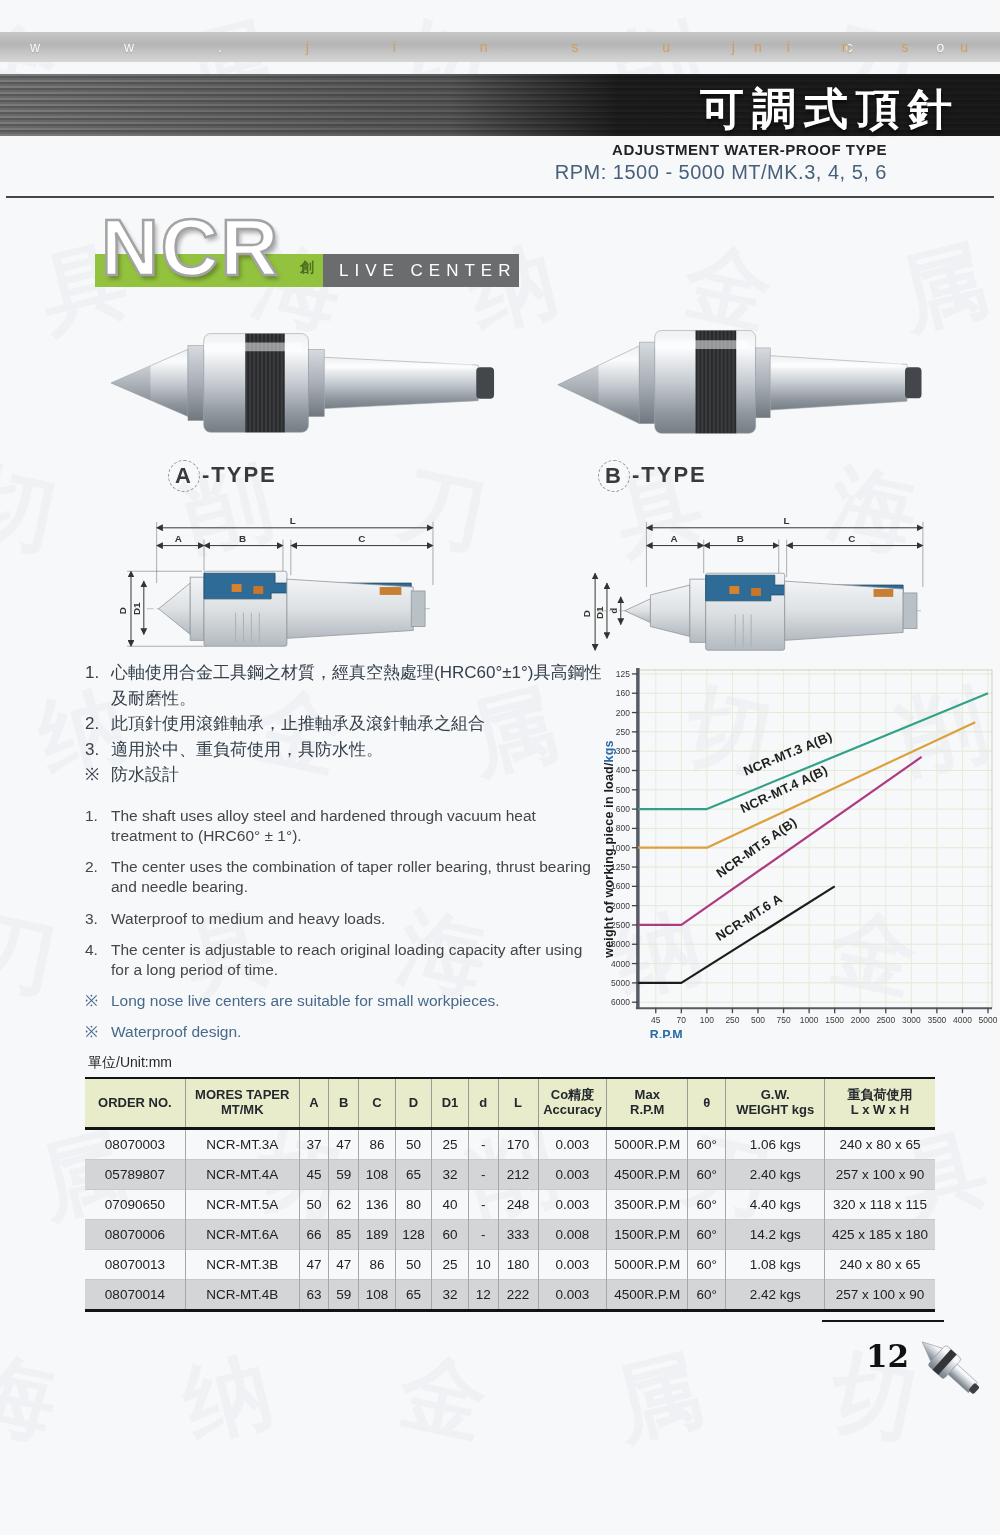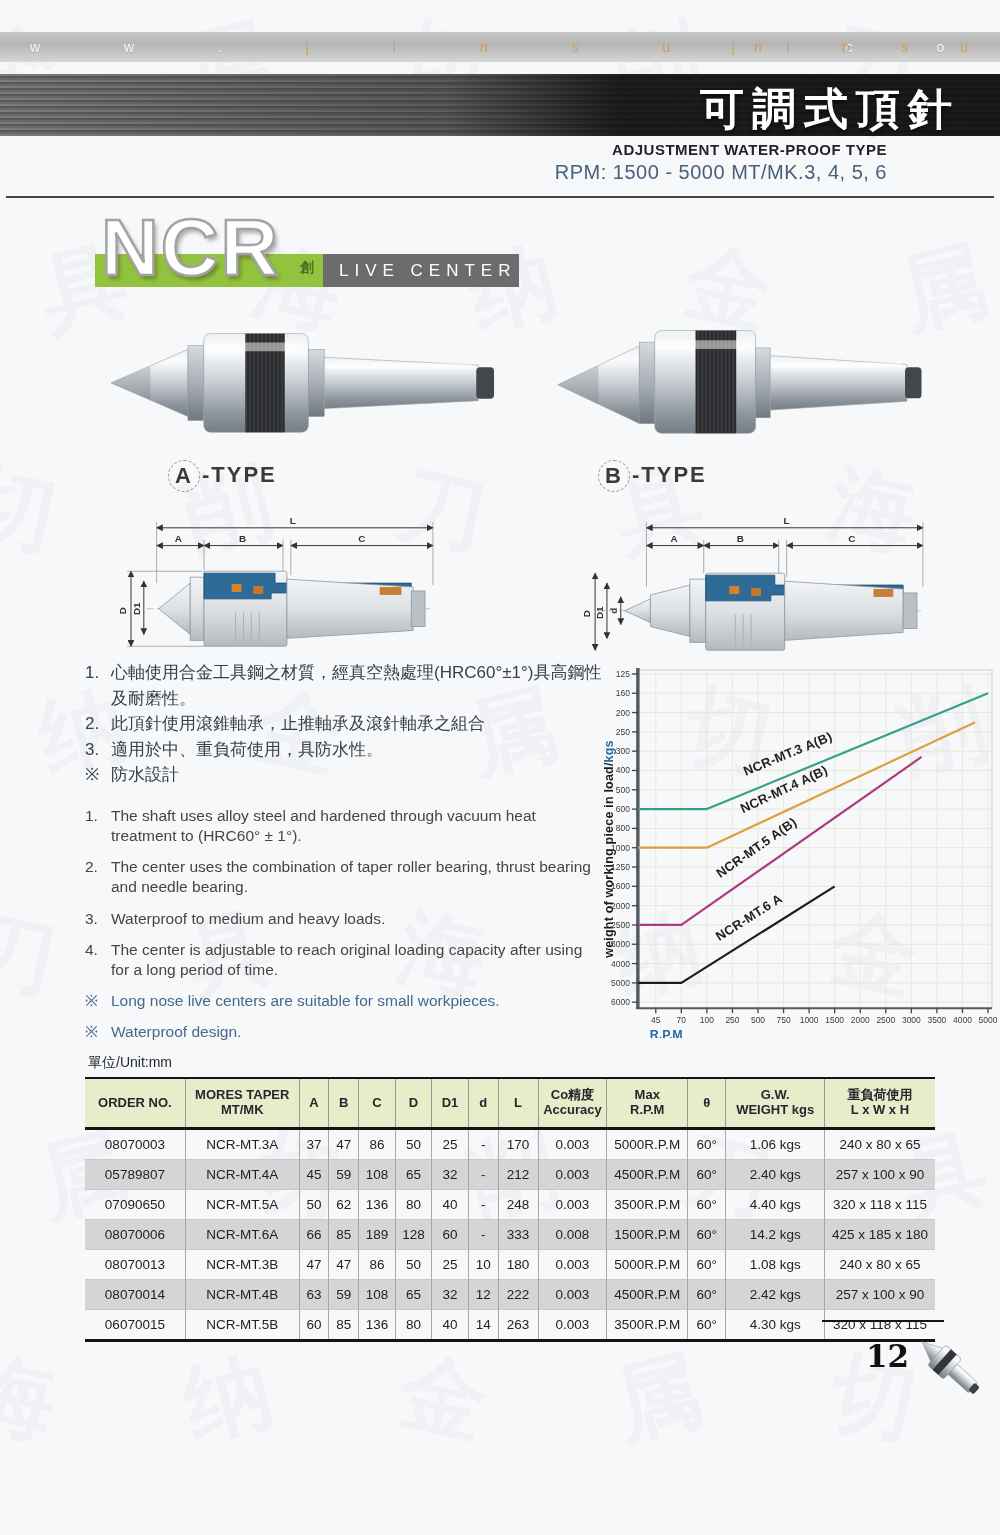--- a/index.html
+++ b/index.html
@@ -572,36 +572,20 @@
             <td>65</td>
             <td>32</td>
             <td>12</td>
             <td>222</td>
             <td>0.003</td>
             <td>4500R.P.M</td>
             <td>60°</td>
             <td>2.42 kgs</td>
             <td>257 x 100 x 90</td>
           </tr>
-          <tr>
-            <td>06070015</td>
-            <td>NCR-MT.5B</td>
-            <td>60</td>
-            <td>85</td>
-            <td>136</td>
-            <td>80</td>
-            <td>40</td>
-            <td>14</td>
-            <td>263</td>
-            <td>0.003</td>
-            <td>3500R.P.M</td>
-            <td>60°</td>
-            <td>4.30 kgs</td>
-            <td>320 x 118 x 115</td>
-          </tr>
         </tbody>
       </table>
   </div>
 
   <div class="footer-rule"></div>
   <div class="page-num">12</div>
   <svg class="footer-icon" width="88" height="88" viewBox="0 0 90 90">
     <g transform="rotate(42 45 45)">
       <polygon points="8,45 28,36 28,54" fill="url(#metalP)" stroke="#8f969c" stroke-width=".6"></polygon>
       <rect x="28" y="31" width="22" height="28" rx="3" fill="url(#metalP)" stroke="#8f969c" stroke-width=".6"></rect>

